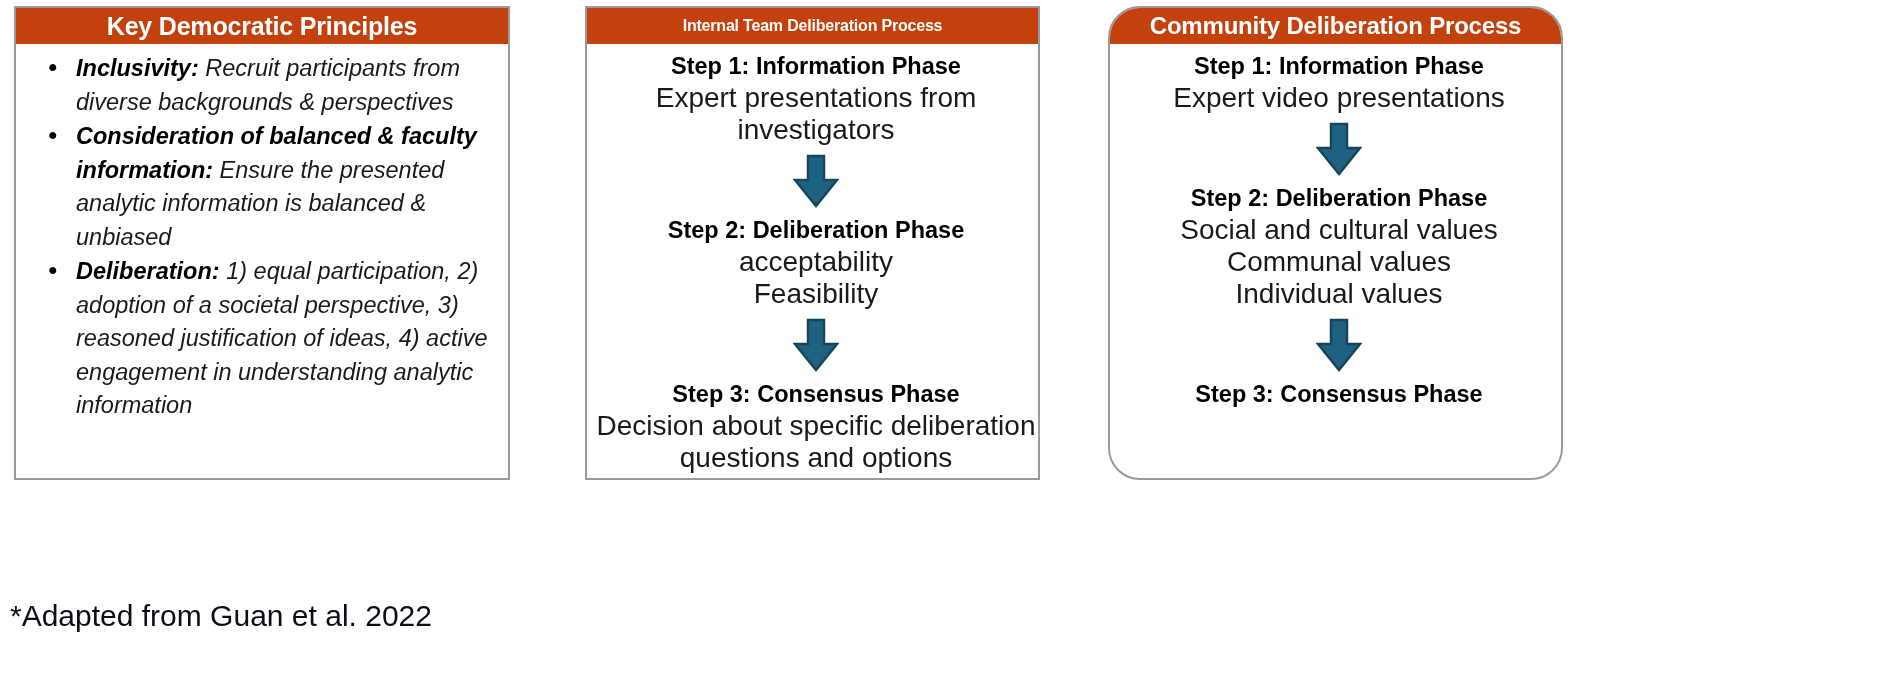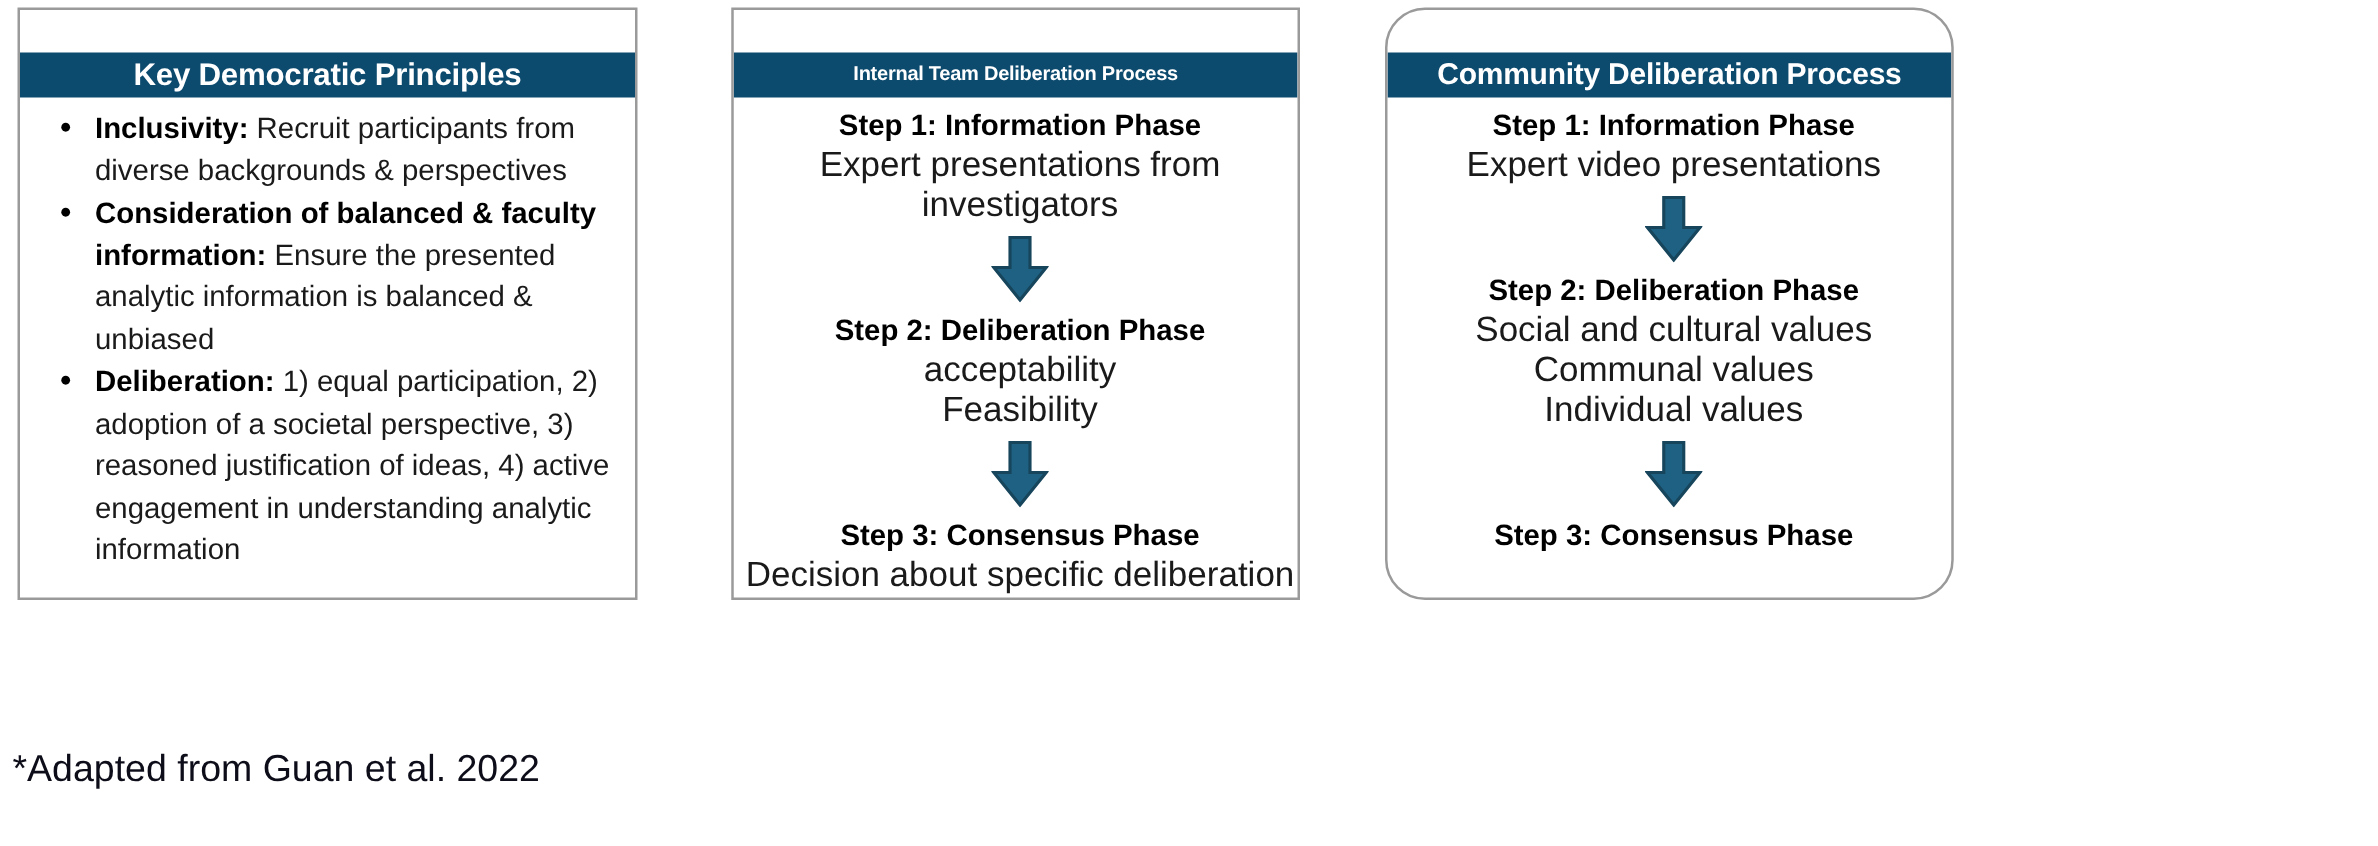--- a/index.html
+++ b/index.html
@@ -25,45 +25,45 @@
 
   
   .panel {
     position: absolute;
     background: #ffffff;
     border: 2px solid #9a9a9a;
     box-sizing: border-box;
     overflow: hidden;
   }
   .panel-header {
-    background: #0c4a6e;
+    background: #c2410c;
     color: #ffffff;
     font-weight: bold;
     text-align: center;
     letter-spacing: -0.2px;
     box-sizing: border-box;
-    margin-top: 34px;
   }
 
   
   #panel-principles {
     left: 14px;
     top: 6px;
     width: 496px;
     height: 474px;
   }
   #panel-principles .panel-header {
     height: 36px;
     line-height: 36px;
     font-size: 25px;
   }
   .bullet-list {
     list-style: none;
     margin: 0;
     padding: 8px 2px 0 26px;
+    font-style: italic;
   }
   .bullet-list li {
     position: relative;
     font-size: 23.5px;
     line-height: 33.5px;
     color: #1a1a1a;
     padding-left: 34px;
     margin-bottom: 1px;
     text-align: left;
   }

